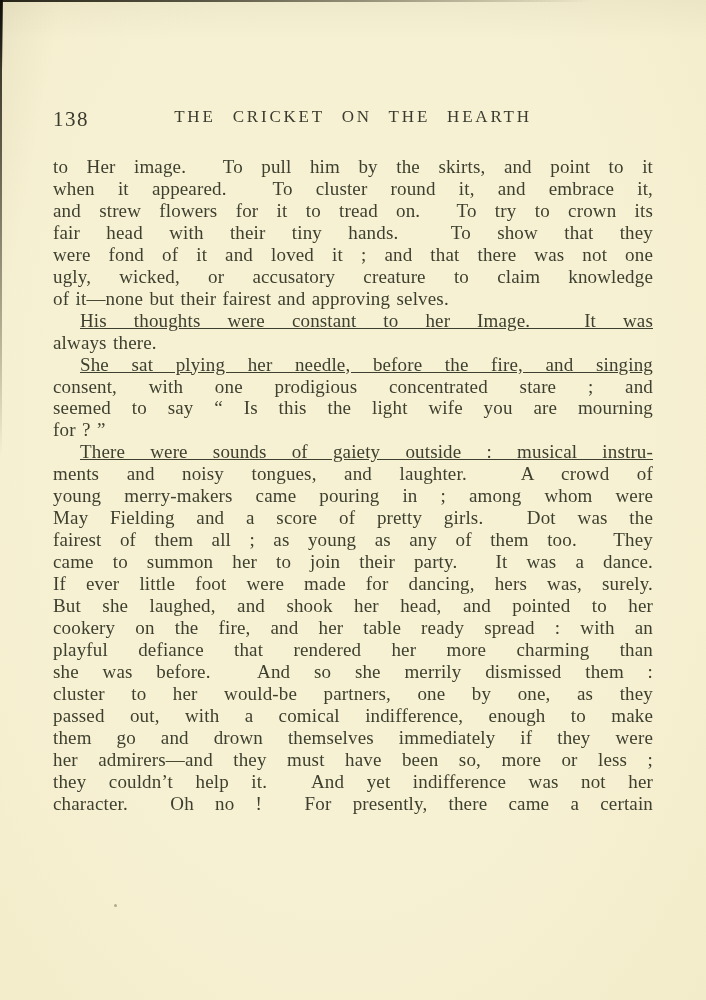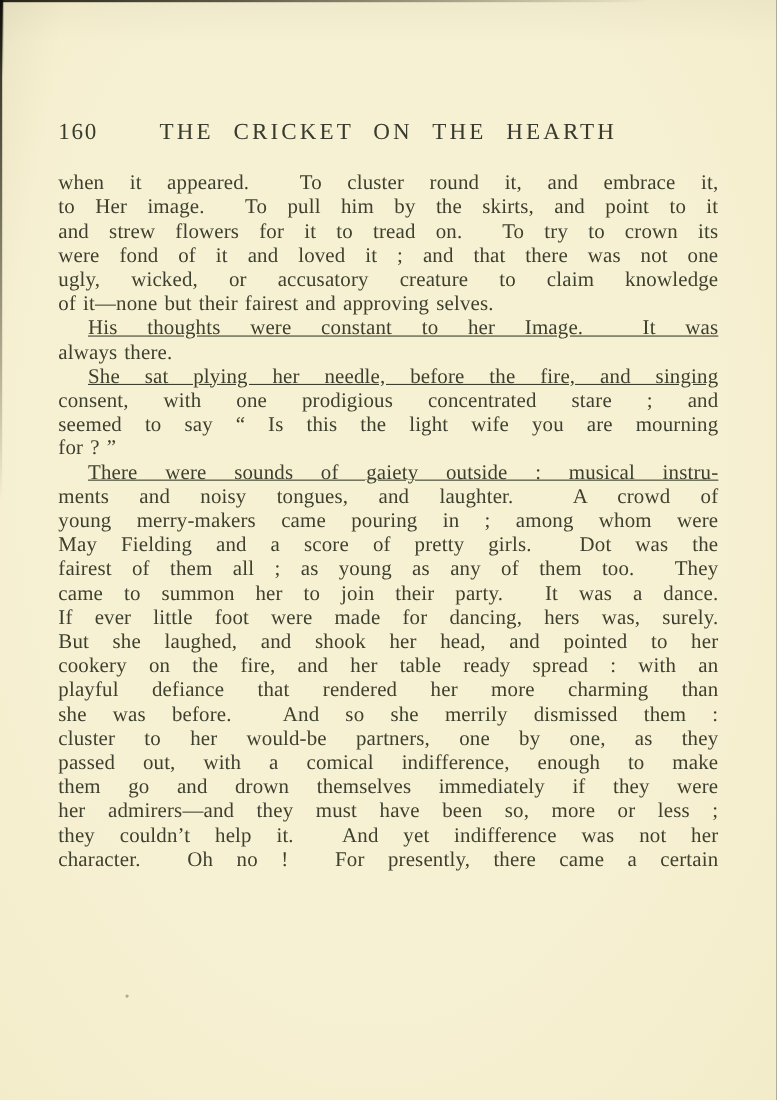--- a/index.html
+++ b/index.html
@@ -56,21 +56,21 @@
   .pagenum {
     position: absolute;
     left: 0;
     top: 0;
     font-size: 21px;
     letter-spacing: 1.5px;
   }
   .runtitle {
     display: block;
     text-align: center;
-    font-size: 21px;
+    font-size: 17px;
     letter-spacing: 2.8px;
     word-spacing: 10px;
     white-space: nowrap;
   }
   .bodytext {
     position: absolute;
     top: 156px;
     left: 53px;
     width: 600px;
     font-size: 19px;
@@ -97,29 +97,30 @@
 </style>
 </head>
 <body>
 
 <div class="page">
   <div class="edge-top"></div>
   <div class="edge-left"></div>
   <div class="edge-corner"></div>
 
   <header class="pagehead">
-    <span class="pagenum">160</span>
+    <span class="pagenum">138</span>
     <span class="runtitle">THE CRICKET ON THE HEARTH</span>
   </header>
 
   <main class="bodytext">
       <div class="paragraph">
+        <div class="line">to Her image.&nbsp; To pull him by the skirts, and point to it</div>
         <div class="line">when it appeared.&nbsp; To cluster round it, and embrace it,</div>
-        <div class="line">to Her image.&nbsp; To pull him by the skirts, and point to it</div>
         <div class="line">and strew flowers for it to tread on.&nbsp; To try to crown its</div>
+        <div class="line">fair head with their tiny hands.&nbsp; To show that they</div>
         <div class="line">were fond of it and loved it&nbsp;; and that there was not one</div>
         <div class="line">ugly, wicked, or accusatory creature to claim knowledge</div>
         <div class="line end">of it—none but their fairest and approving selves.</div>
       </div>
       <div class="paragraph">
         <div class="line indent">His thoughts were constant to her Image.&nbsp; It was</div>
         <div class="line end">always there.</div>
       </div>
       <div class="paragraph">
         <div class="line indent">She sat plying her needle, before the fire, and singing</div>

